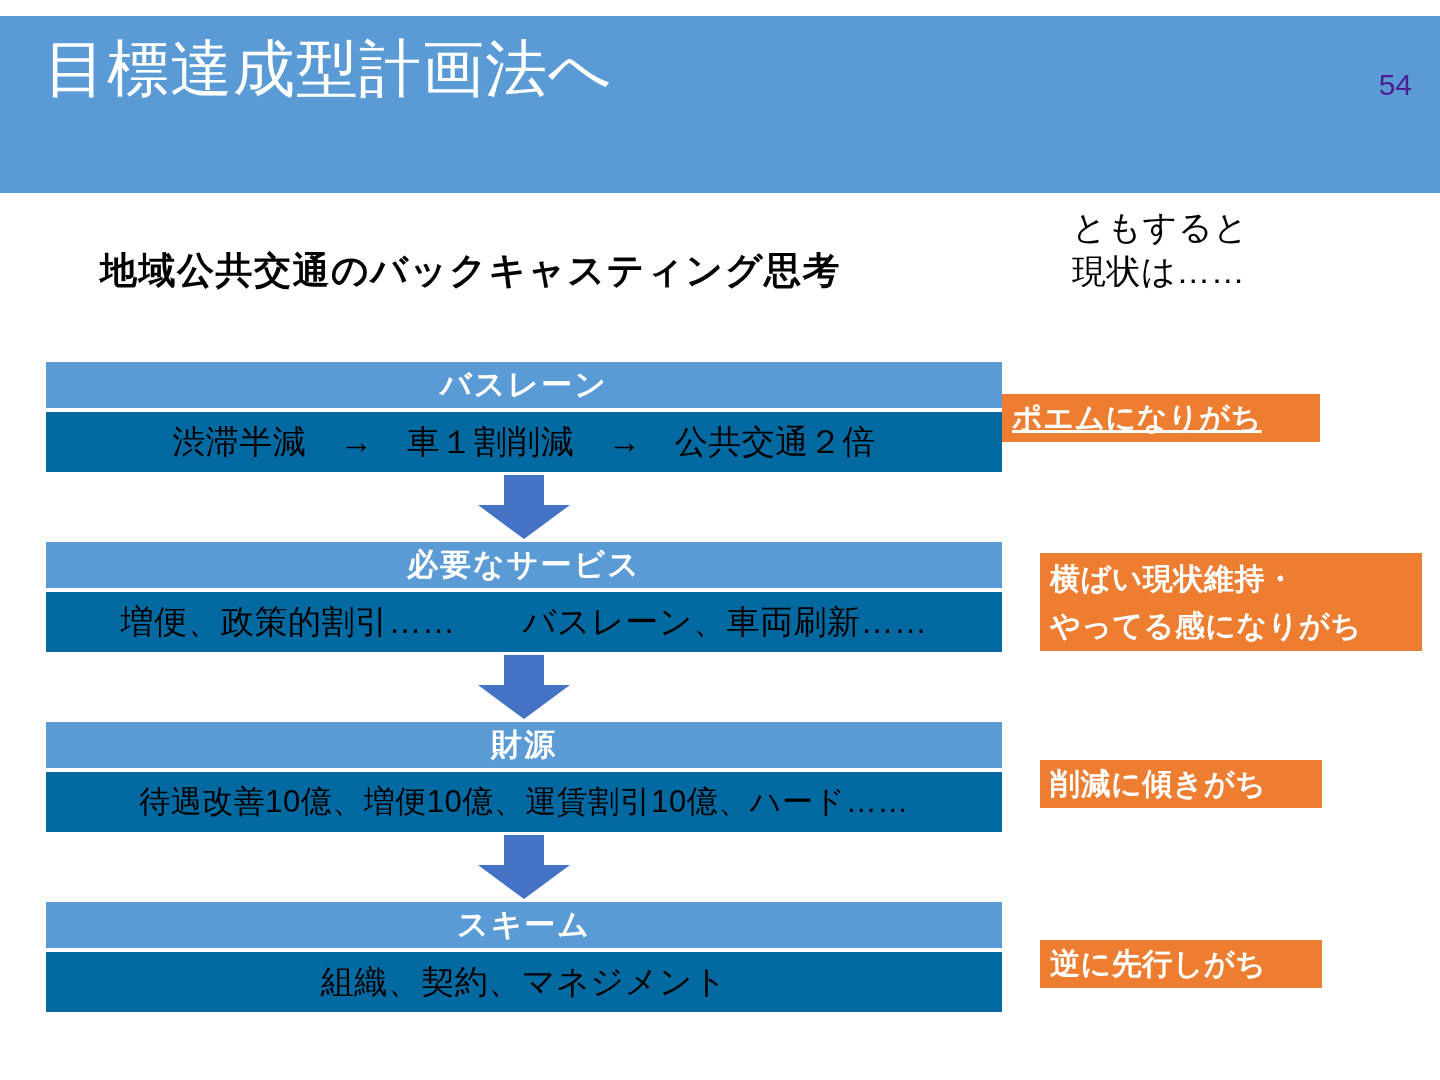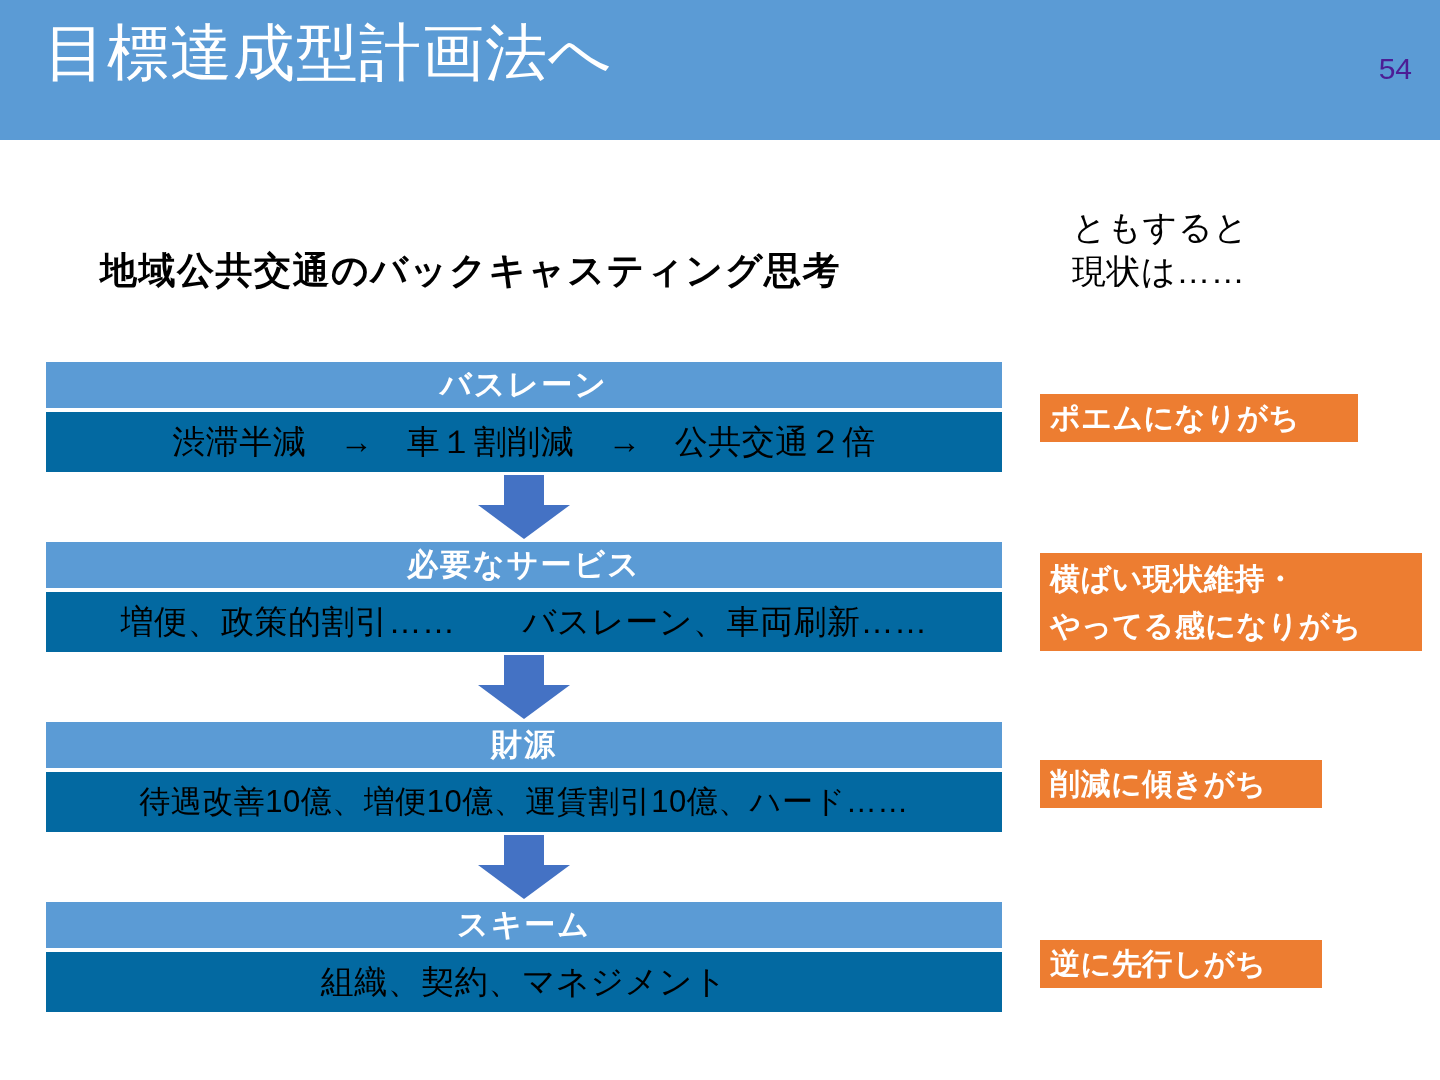--- a/index.html
+++ b/index.html
@@ -13,23 +13,23 @@
     position: relative;
     overflow: hidden;
     font-family: "Liberation Sans", "DejaVu Sans", sans-serif;
     color: #000000;
   }
 
   
   .title-bar {
     position: absolute;
     left: 0;
-    top: 0;
+    top: 16px;
     width: 1440px;
-    height: 140px;
+    height: 177px;
     background: #5B9BD5;
   }
   .title-text {
     position: absolute;
     left: 44px;
     top: 22px;
     font-size: 62px;
     line-height: 1.0;
     color: #FFFFFF;
     font-weight: 400;
@@ -139,28 +139,29 @@
 
   
   .callout {
     position: absolute;
     background: #ED7D31;
     color: #FFFFFF;
     font-weight: bold;
     letter-spacing: 0.5px;
   }
   .callout-1 {
-    left: 1040px;
+    left: 1002px;
     top: 394px;
     width: 318px;
     height: 48px;
     line-height: 48px;
     font-size: 30px;
     padding-left: 10px;
     box-sizing: border-box;
+    text-decoration: underline;
   }
   .callout-2 {
     left: 1040px;
     top: 553px;
     width: 382px;
     height: 98px;
     font-size: 30px;
     line-height: 47px;
     padding: 2px 0 0 10px;
     box-sizing: border-box;

